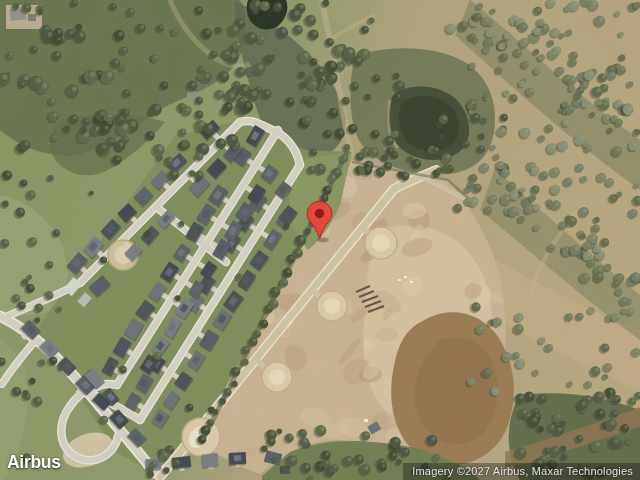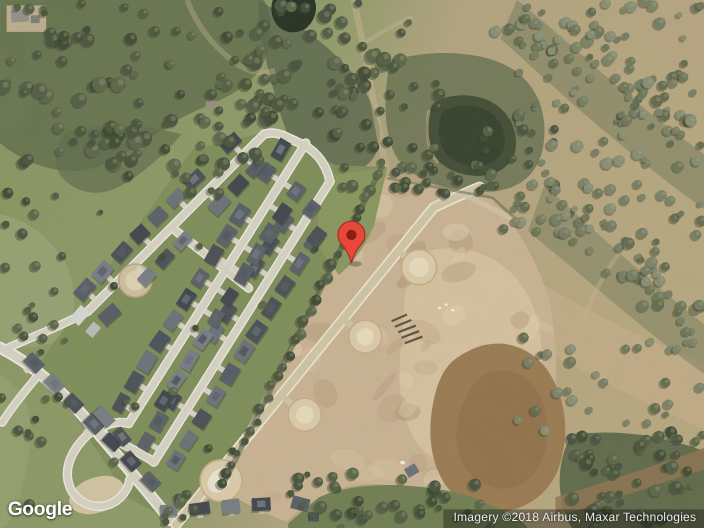--- a/index.html
+++ b/index.html
@@ -2303,15 +2303,15 @@
   <rect width="640" height="480" filter="url(#nC)" opacity=".12"></rect>
   <rect width="640" height="480" filter="url(#nF)" opacity=".16"></rect>
 
   <g>
     <ellipse cx="323" cy="240" rx="6" ry="2.4" fill="#000" opacity=".25"></ellipse>
     <path id="pin-body" d="M319.5,201.2 a12.3,12.3 0 0 0 -12.3,12.3 c0,3.2 1.2,6.1 3.2,8.3 c3.4,3.8 7.2,9.5 9.1,17.2 c1.9,-7.7 5.7,-13.4 9.1,-17.2 c2,-2.2 3.2,-5.1 3.2,-8.3 a12.3,12.3 0 0 0 -12.3,-12.3 z" fill="#E8473C" stroke="#A62A1C" stroke-width="1"></path>
     <circle id="pin-dot" cx="319.5" cy="213.5" r="4.7" fill="#8A1F14"></circle>
   </g>
 </svg>
 
-<div class="google-logo">Google</div>
-<div class="attribution">Imagery ©2018 Airbus, Maxar Technologies</div>
+<div class="google-logo">Airbus</div>
+<div class="attribution">Imagery ©2027 Airbus, Maxar Technologies</div>
 </div>
 
 </body></html>

